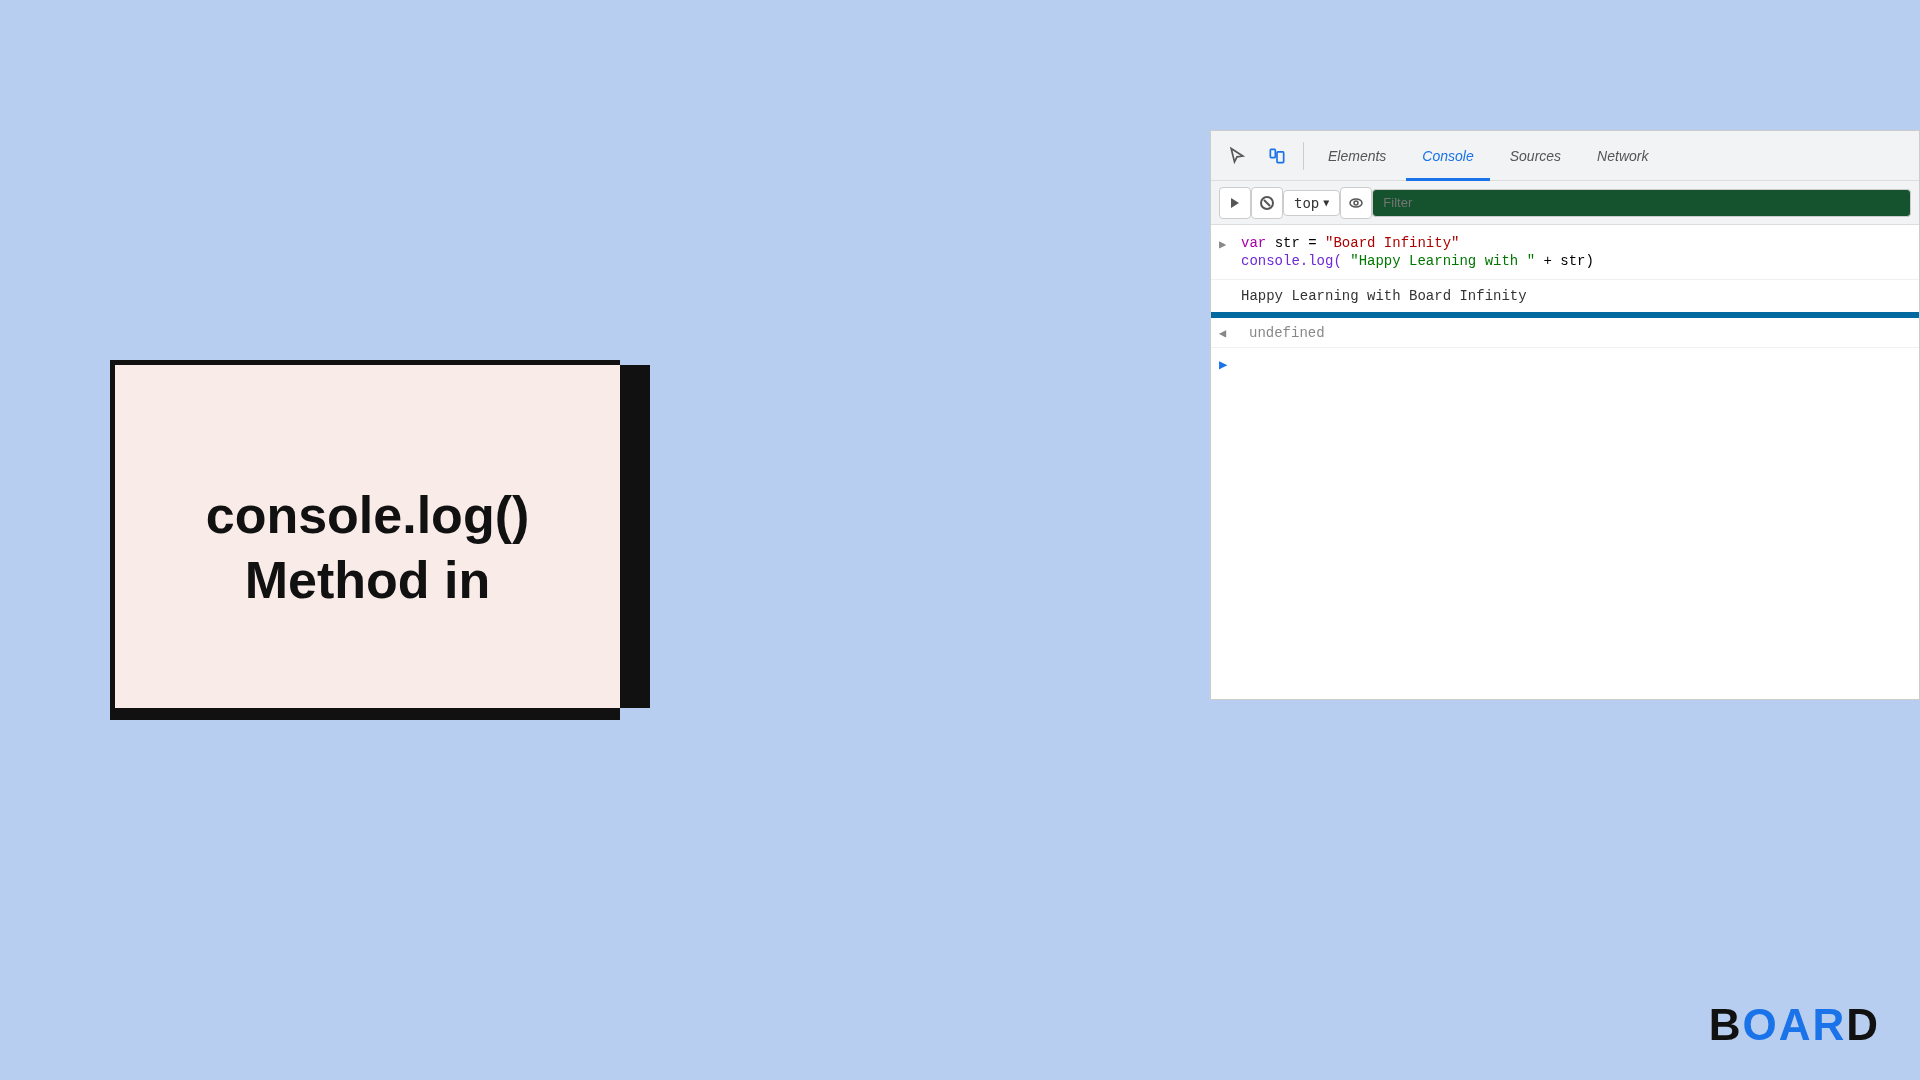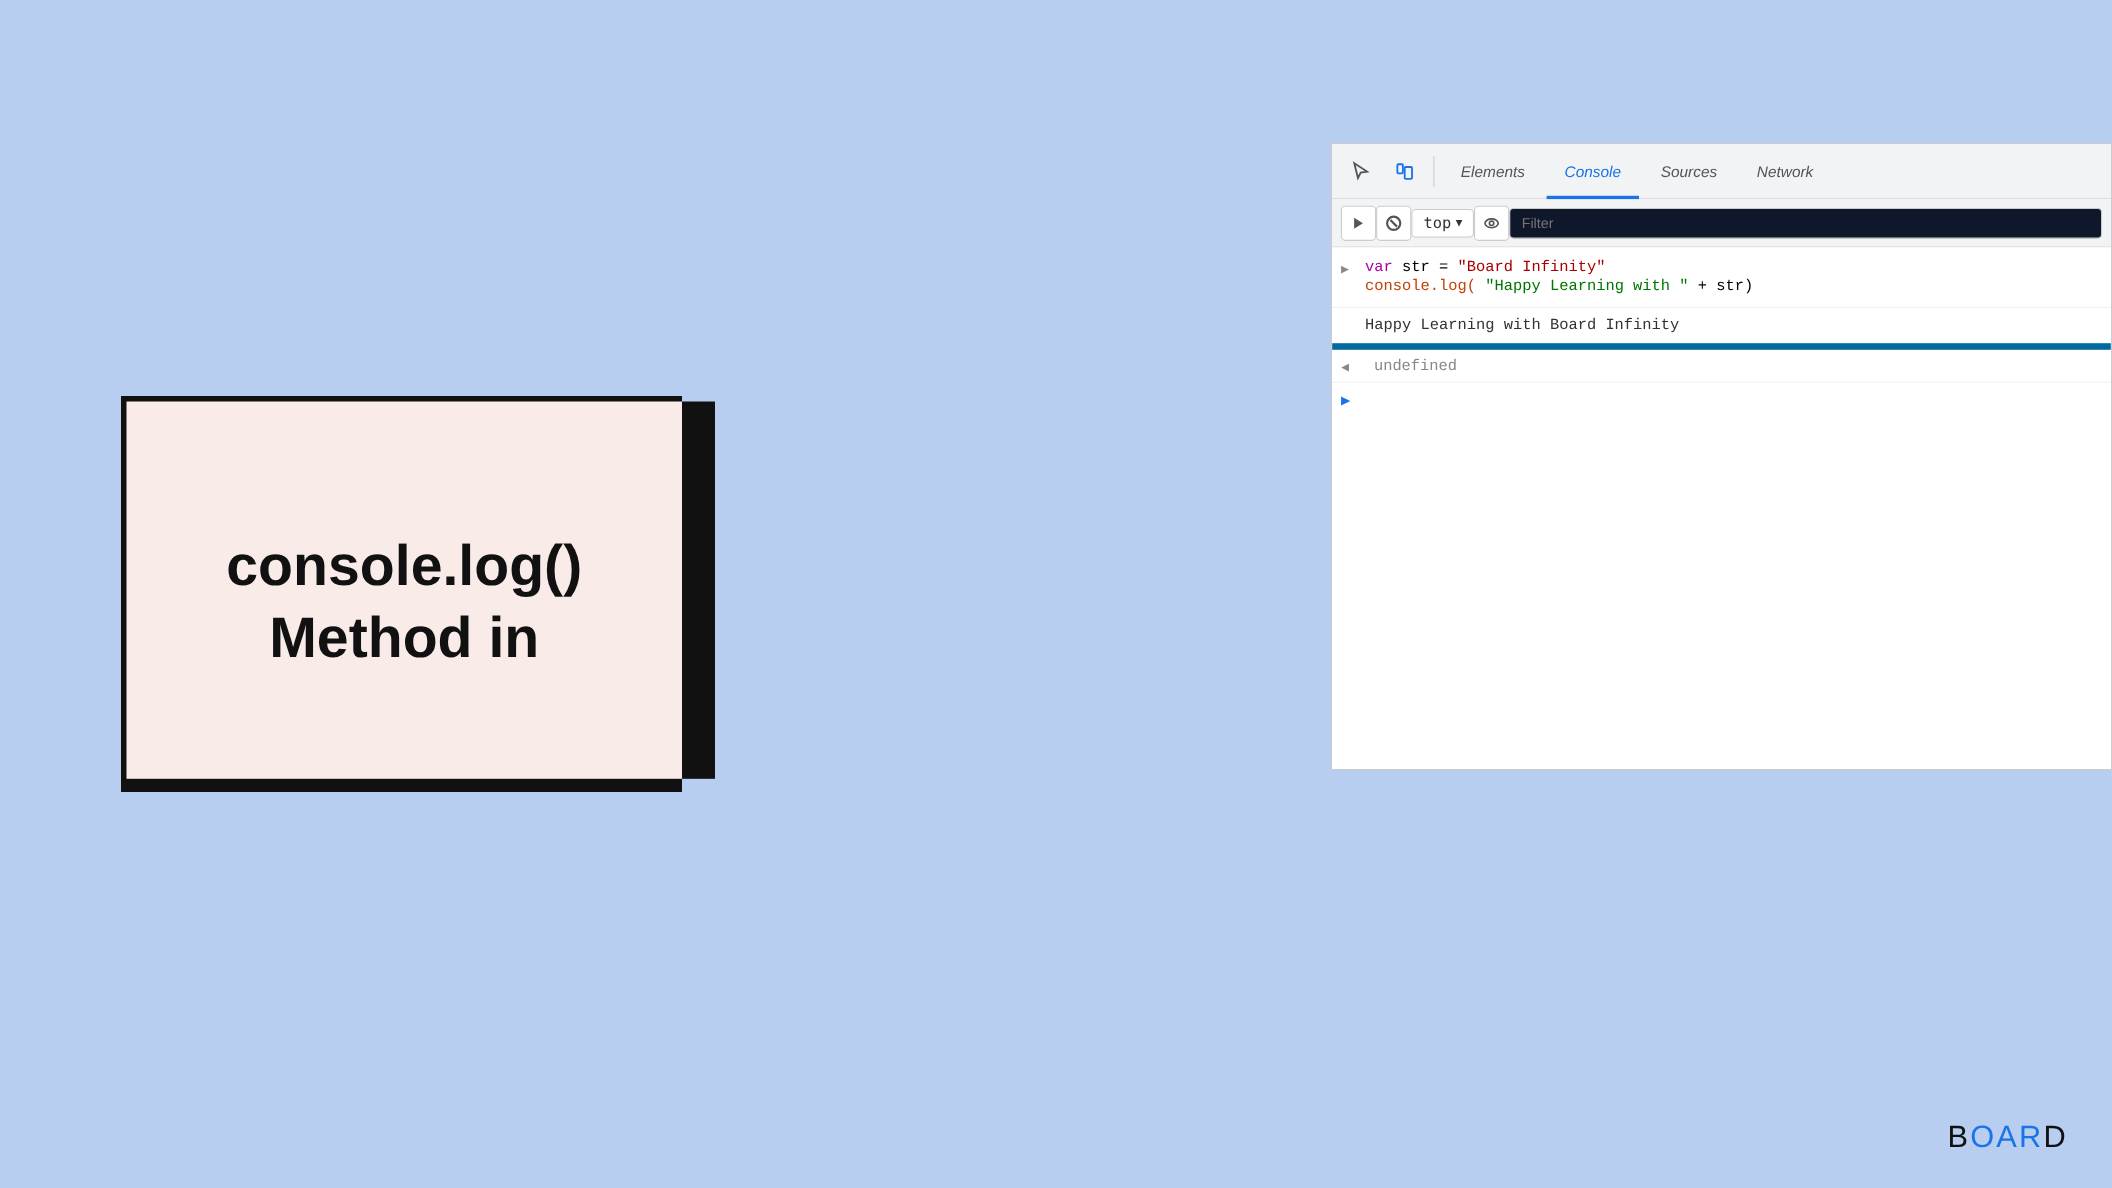--- a/index.html
+++ b/index.html
@@ -172,21 +172,21 @@
     }
 
     .filter-input {
       flex: 1;
       height: 28px;
       border: 1px solid #ccc;
       border-radius: 4px;
       padding: 0 10px;
       font-size: 13px;
       color: #999;
-      background: #0f172a;
+      background: #14532d;
       outline: none;
     }
 
     
     .console-content {
       flex: 1;
       background-color: #ffffff;
       overflow-y: auto;
       font-family: 'Courier New', Courier, monospace;
       font-size: 14px;
@@ -220,21 +220,21 @@
       gap: 2px;
     }
 
     .code-line {
       font-size: 14px;
       font-family: 'Courier New', Courier, monospace;
     }
 
     .kw-var { color: #aa00aa; }
     .kw-str { color: #aa0000; }
-    .kw-log { color: #c2410c; }
+    .kw-log { color: #6d28d9; }
     .kw-str-green { color: #007700; }
 
     .output-line {
       color: #333;
       font-size: 14px;
       font-family: 'Courier New', Courier, monospace;
       padding: 8px 8px 8px 30px;
       border-bottom: 6px solid #0369a1;
     }
 
@@ -262,22 +262,22 @@
       color: #1a73e8;
       font-size: 14px;
       font-family: 'Courier New', Courier, monospace;
     }
 
     
     .brand-logo {
       position: absolute;
       bottom: 30px;
       right: 40px;
-      font-size: 28px;
-      font-weight: 400;
+      font-size: 44px;
+      font-weight: 700;
       letter-spacing: 2px;
       color: #111;
       font-family: Arial, sans-serif;
     }
 
     .brand-logo .accent {
       color: #1a73e8;
     }
   </style>
 </head>

